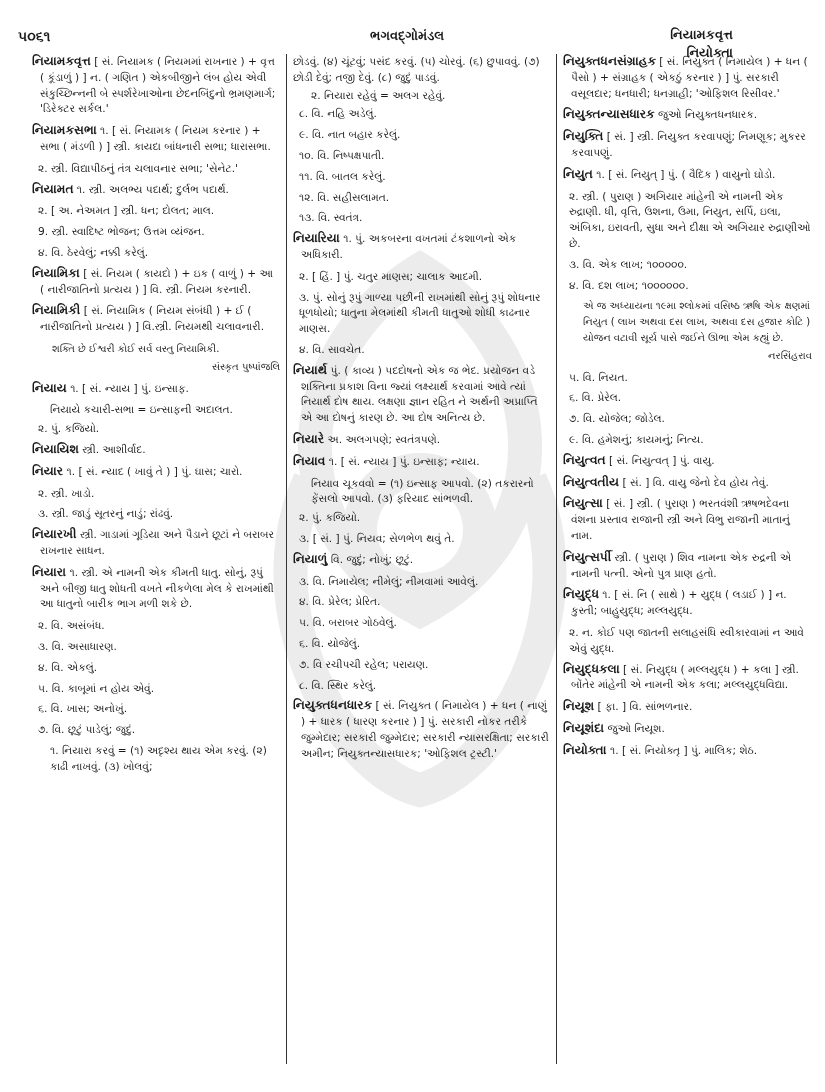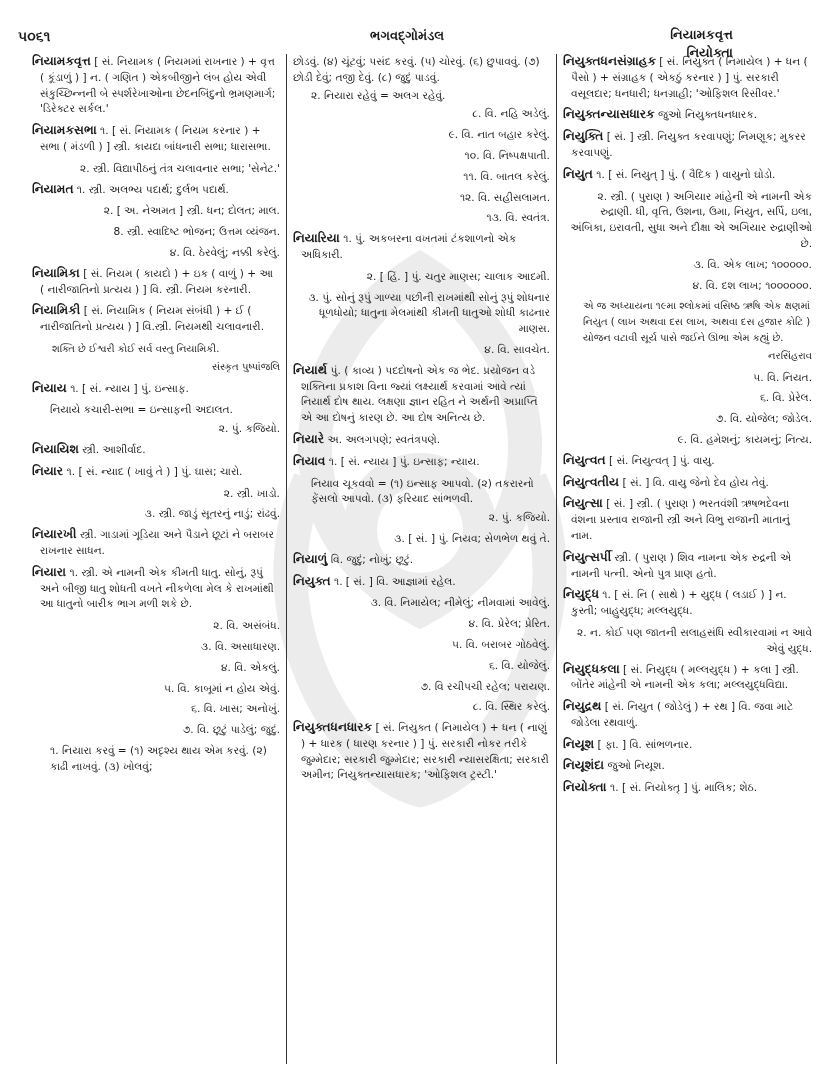--- a/index.html
+++ b/index.html
@@ -21,21 +21,21 @@
     position: absolute; top: 54px; left: 12px; width: 806px; height: 1010px;
     display: flex; z-index: 1;
   }
   .col { box-sizing: border-box; padding: 0 6px; font-size: 10.6px; line-height: 15.8px; }
   .col-1 { width: 274px; padding-left: 20px; }
   .col-2 { width: 270px; border-left: 1.5px solid #333; }
   .col-3 { width: 262px; border-left: 1.5px solid #333; }
   .col-2 .inner { height: 982px; }
   .entry { margin: 0 0 6px 0; text-indent: -8px; padding-left: 8px; }
   .headword { font-weight: bold; font-size: 12.2px; }
-  .sense { margin: 0 0 5px 6px; text-align: right; }
+  .sense { margin: 0 0 5px 6px; }
   .sub { margin: 0 0 3px 18px; }
   .quote { margin: 0 0 2px 20px; font-size: 10px; }
   .cite { text-align: right; font-size: 10px; margin: 0 0 6px 0; }
 </style>
 </head>
 <body>
 
 <svg class="watermark" viewBox="0 0 380 600">
   <g fill="none" stroke="#ececec" stroke-width="34">
     <path d="M190 40 C 60 120, 40 300, 190 380 C 340 300, 320 120, 190 40 Z"></path>
@@ -53,21 +53,21 @@
   </div>
 </div>
 
 <div class="columns">
   <div class="col col-1">
       <p class="entry"><span class="headword">નિયામકવૃત્ત</span><span> [ સં. નિયામક ( નિયમમાં રાખનાર ) + વૃત્ત ( કૂંડાળું ) ] ન. ( ગણિત ) એકબીજીને લંબ હોય એવી સંકુચ્છિન્નની બે સ્પર્શરેખાઓના છેદનબિંદુનો ભ્રમણમાર્ગ; 'ડિરેક્ટર સર્કલ.'</span></p>
       <p class="entry"><span class="headword">નિયામકસભા</span><span> ૧. [ સં. નિયામક ( નિયમ કરનાર ) + સભા ( મંડળી ) ] સ્ત્રી. કાયદા બાંધનારી સભા; ધારાસભા.</span></p>
       <p class="sense">૨. સ્ત્રી. વિદ્યાપીઠનું તંત્ર ચલાવનાર સભા; 'સેનેટ.'</p>
       <p class="entry"><span class="headword">નિયામત</span><span> ૧. સ્ત્રી. અલભ્ય પદાર્થ; દુર્લભ પદાર્થ.</span></p>
       <p class="sense">૨. [ અ. નેઅમત ] સ્ત્રી. ધન; દોલત; માલ.</p>
-      <p class="sense">8. સ્ત્રી. સ્વાદિષ્ટ ભોજન; ઉત્તમ વ્યંજન.</p>
+      <p class="sense">9. સ્ત્રી. સ્વાદિષ્ટ ભોજન; ઉત્તમ વ્યંજન.</p>
       <p class="sense">૪. વિ. ઠેરવેલું; નક્કી કરેલું.</p>
       <p class="entry"><span class="headword">નિયામિકા</span><span> [ સં. નિયમ ( કાયદો ) + ઇક ( વાળું ) + આ ( નારીજાતિનો પ્રત્યય ) ] વિ. સ્ત્રી. નિયમ કરનારી.</span></p>
       <p class="entry"><span class="headword">નિયામિકી</span><span> [ સં. નિયામિક ( નિયમ સંબંધી ) + ઈ ( નારીજાતિનો પ્રત્યય ) ] વિ.સ્ત્રી. નિયમથી ચલાવનારી.</span></p>
       <p class="quote">શક્તિ છે ઈશ્વરી કોઈ સર્વ વસ્તુ નિયામિકી.</p>
       <p class="cite">સંસ્કૃત પુષ્પાંજલિ</p>
       <p class="entry"><span class="headword">નિયાય</span><span> ૧. [ સં. ન્યાય ] પું. ઇન્સાફ.</span></p>
       <p class="sub">નિયાયે કચારી-સભા = ઇન્સાફની અદાલત.</p>
       <p class="sense">૨. પું. કજિયો.</p>
       <p class="entry"><span class="headword">નિયાયિશ</span><span> સ્ત્રી. આશીર્વાદ.</span></p>
       <p class="entry"><span class="headword">નિયાર</span><span> ૧. [ સં. ન્યાદ ( ખાવું તે ) ] પું. ઘાસ; ચારો.</span></p>
@@ -97,21 +97,20 @@
         <p class="sense">૨. [ હિં. ] પું. ચતુર માણસ; ચાલાક આદમી.</p>
         <p class="sense">૩. પું. સોનું રૂપું ગાળ્યા પછીની રાખમાંથી સોનું રૂપું શોધનાર ધૂળધોયો; ધાતુના મેલમાંથી કીમતી ધાતુઓ શોધી કાઢનાર માણસ.</p>
         <p class="sense">૪. વિ. સાવચેત.</p>
         <p class="entry"><span class="headword">નિયાર્થ</span><span> પું. ( કાવ્ય ) પદદોષનો એક જ ભેદ. પ્રયોજન વડે શક્તિના પ્રકાશ વિના જ્યાં લક્ષ્યાર્થ કરવામાં આવે ત્યાં નિયાર્થ દોષ થાય. લક્ષણા જ્ઞાન રહિત ને અર્થની અપ્રાપ્તિ એ આ દોષનું કારણ છે. આ દોષ અનિત્ય છે.</span></p>
         <p class="entry"><span class="headword">નિયારે</span><span> અ. અલગપણે; સ્વતંત્રપણે.</span></p>
         <p class="entry"><span class="headword">નિયાવ</span><span> ૧. [ સં. ન્યાય ] પું. ઇન્સાફ; ન્યાય.</span></p>
         <p class="sub">નિયાવ ચૂકવવો = (૧) ઇન્સાફ આપવો. (૨) તકરારનો ફેંસલો આપવો. (૩) ફરિયાદ સાંભળવી.</p>
         <p class="sense">૨. પું. કજિયો.</p>
         <p class="sense">૩. [ સં. ] પું. નિયવ; સેળભેળ થવું તે.</p>
         <p class="entry"><span class="headword">નિયાળું</span><span> વિ. જુદું; નોખું; છૂટું.</span></p>
-        <p class="entry"><span class="headword">નિયુક્ત</span><span> ૧. [ સં. ] વિ. આજ્ઞામાં રહેલ.</span></p>
         <p class="sense">૩. વિ. નિમાયેલ; નીમેલું; નીમવામાં આવેલું.</p>
         <p class="sense">૪. વિ. પ્રેરેલ; પ્રેરિત.</p>
         <p class="sense">૫. વિ. બરાબર ગોઠવેલું.</p>
         <p class="sense">૬. વિ. યોજેલું.</p>
         <p class="sense">૭. વિ રચીપચી રહેલ; પરાયણ.</p>
         <p class="sense">૮. વિ. સ્થિર કરેલું.</p>
         <p class="entry"><span class="headword">નિયુક્તધનધારક</span><span> [ સં. નિયુક્ત ( નિમાયેલ ) + ધન ( નાણું ) + ધારક ( ધારણ કરનાર ) ] પું. સરકારી નોકર તરીકે જુમ્મેદાર; સરકારી જુમ્મેદાર; સરકારી ન્યાસરક્ષિતા; સરકારી અમીન; નિયુક્તન્યાસધારક; 'ઓફિશલ ટ્રસ્ટી.'</span></p>
       </div>
     </div>
   <div class="col col-3">
@@ -128,18 +127,17 @@
       <p class="sense">૬. વિ. પ્રેરેલ.</p>
       <p class="sense">૭. વિ. યોજેલ; જોડેલ.</p>
       <p class="sense">૯. વિ. હમેશનું; કાયમનું; નિત્ય.</p>
       <p class="entry"><span class="headword">નિયુત્વત</span><span> [ સં. નિયુત્વત્ ] પું. વાયુ.</span></p>
       <p class="entry"><span class="headword">નિયુત્વતીય</span><span> [ સં. ] વિ. વાયુ જેનો દેવ હોય તેવું.</span></p>
       <p class="entry"><span class="headword">નિયુત્સા</span><span> [ સં. ] સ્ત્રી. ( પુરાણ ) ભરતવંશી ઋષભદેવના વંશના પ્રસ્તાવ રાજાની સ્ત્રી અને વિભુ રાજાની માતાનું નામ.</span></p>
       <p class="entry"><span class="headword">નિયુત્સર્પી</span><span> સ્ત્રી. ( પુરાણ ) શિવ નામના એક રુદ્રની એ નામની પત્ની. એનો પુત્ર પ્રાણ હતો.</span></p>
       <p class="entry"><span class="headword">નિયુદ્ધ</span><span> ૧. [ સં. નિ ( સાથે ) + યુદ્ધ ( લડાઈ ) ] ન. કુસ્તી; બાહુયુદ્ધ; મલ્લયુદ્ધ.</span></p>
       <p class="sense">૨. ન. કોઈ પણ જાતની સલાહસંધિ સ્વીકારવામાં ન આવે એવું યુદ્ધ.</p>
       <p class="entry"><span class="headword">નિયુદ્ધકલા</span><span> [ સં. નિયુદ્ધ ( મલ્લયુદ્ધ ) + કલા ] સ્ત્રી. બોંતેર માંહેની એ નામની એક કલા; મલ્લયુદ્ધવિદ્યા.</span></p>
-      <p class="entry"><span class="headword">નિયુદ્રથ</span><span> [ સં. નિયુત ( જોડેલું ) + રથ ] વિ. જવા માટે જોડેલા રથવાળું.</span></p>
       <p class="entry"><span class="headword">નિયૂશ</span><span> [ ફા. ] વિ. સાંભળનાર.</span></p>
       <p class="entry"><span class="headword">નિયૂશંદા</span><span> જુઓ નિયૂશ.</span></p>
       <p class="entry"><span class="headword">નિયોક્તા</span><span> ૧. [ સં. નિયોક્તૃ ] પું. માલિક; શેઠ.</span></p>
     </div>
 </div>
 
 </body></html>

